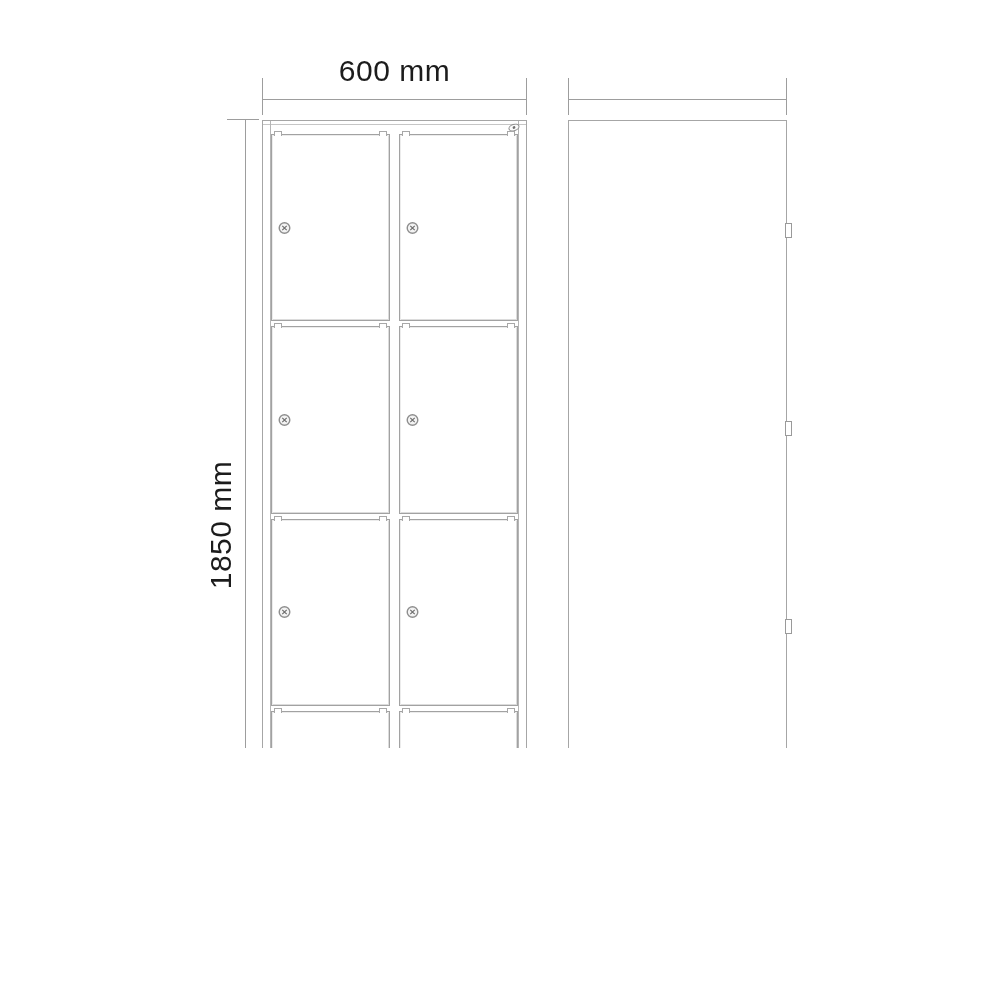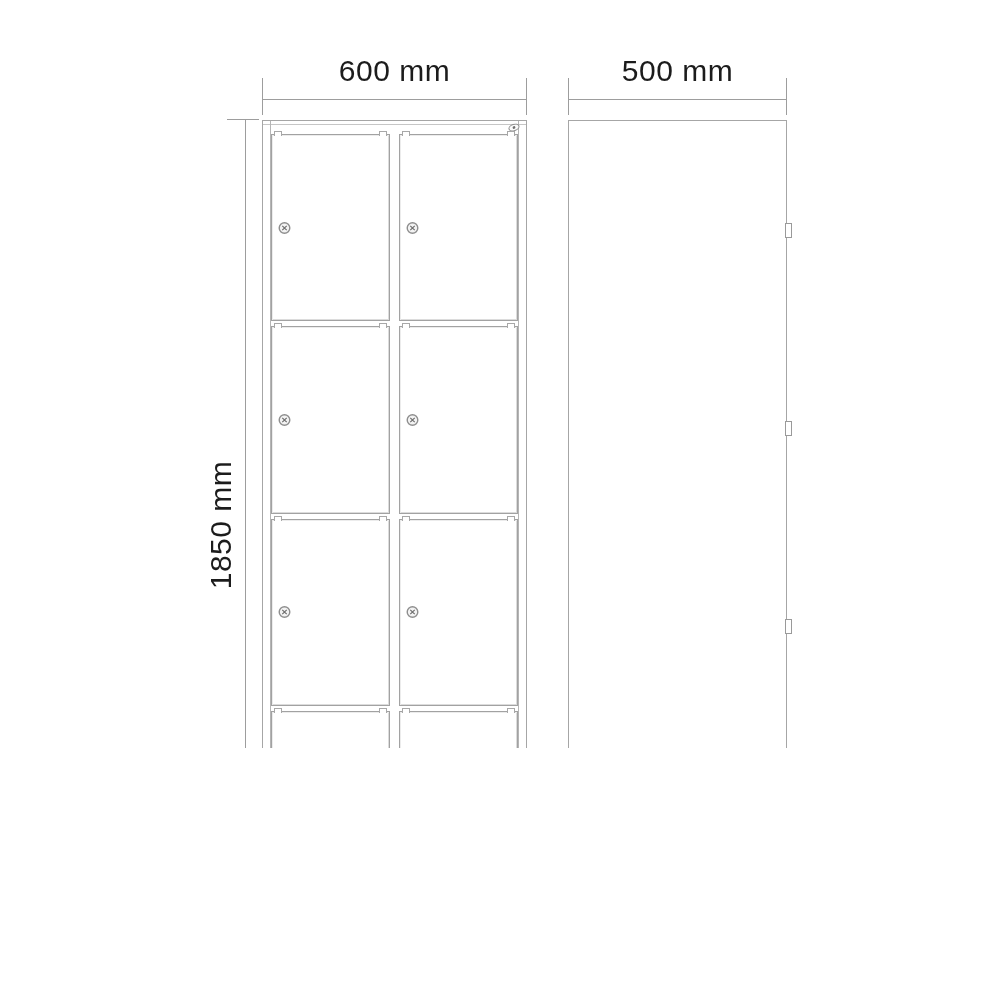--- a/index.html
+++ b/index.html
@@ -69,21 +69,20 @@
 </head>
 <body>
 
 <div class="canvas">
 
   <div class="dim-label" style="left:262px;top:54px;width:265px;">600 mm</div>
   <div class="dim-line-h" style="left:262px;top:99px;width:265px;"></div>
   <div class="tick-v" style="left:262px;top:78px;"></div>
   <div class="tick-v" style="left:526px;top:78px;"></div>
 
-  <div class="dim-label" style="left:568px;top:54px;width:219px;">500 mm</div>
   <div class="dim-line-h" style="left:568px;top:99px;width:219px;"></div>
   <div class="tick-v" style="left:568px;top:78px;"></div>
   <div class="tick-v" style="left:786px;top:78px;"></div>
 
   <div class="dim-line-v" style="left:245px;top:120px;height:810px;"></div>
   <div class="ext-h" style="left:227px;top:119px;"></div>
   <div class="ext-h" style="left:227px;top:929px;"></div>
   <div class="dim-label label-rot">1850 mm</div>
 
   <div class="cabinet">

